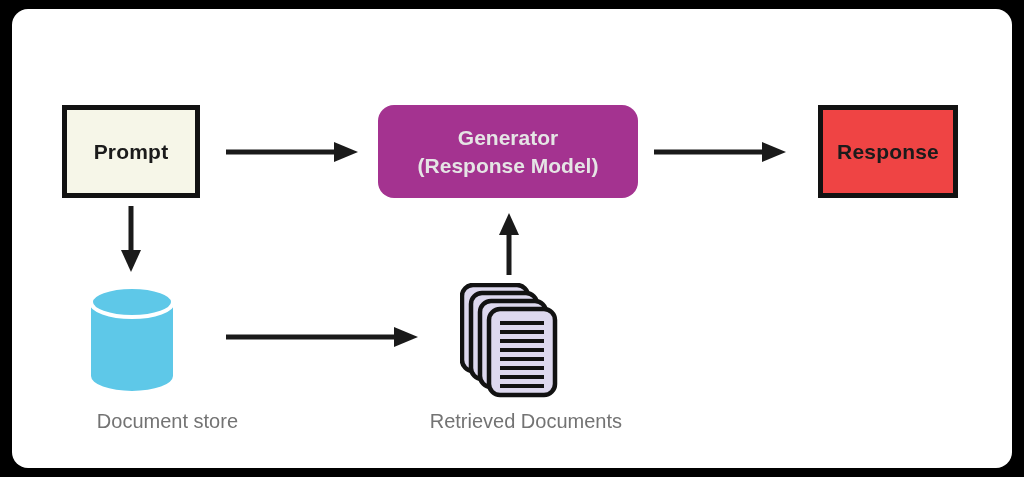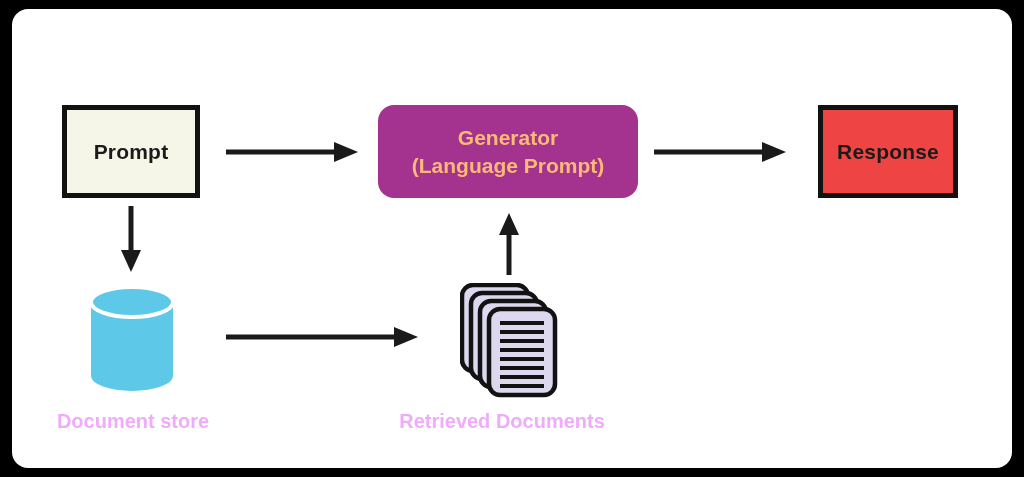--- a/index.html
+++ b/index.html
@@ -22,30 +22,30 @@
   .node-rect{
     border:5px solid #121212;
     font-size:21px;font-weight:bold;color:#1b1b1b;
     letter-spacing:0.2px;
   }
   .node-prompt{left:62px;top:105px;width:138px;height:93px;background:#f6f6e8;}
   .node-response{left:818px;top:105px;width:140px;height:93px;background:#ef4444;}
   .node-generator{
     left:378px;top:105px;width:260px;height:93px;
     background:#a43390;border-radius:16px;
-    color:#fdba74;font-size:21px;font-weight:bold;
+    color:#e5e5e5;font-size:21px;font-weight:bold;
     flex-direction:column;line-height:1.3;
   }
 
   .arrow{position:absolute;}
   .icon{position:absolute;}
 
   .diagram-label{
-    position:absolute;text-align:center;
-    font-size:20px;font-weight:bold;color:#f0abfc;
+    position:absolute;text-align:right;
+    font-size:20px;font-weight:normal;color:#737373;
   }
   .label-store{left:28px;top:410px;width:210px;}
   .label-retrieved{left:382px;top:410px;width:240px;}
 </style>
 </head>
 <body>
 
 <div class="canvas"></div>
 
 <div class="stage">
@@ -54,21 +54,21 @@
     <span>Prompt</span>
   </div>
 
   <svg class="arrow" style="left:224px;top:140px;" width="140" height="24">
     <line x1="2" y1="12" x2="112" y2="12" stroke="#1a1a1a" stroke-width="5"></line>
     <polygon points="110,2 134,12 110,22" fill="#1a1a1a"></polygon>
   </svg>
 
   <div class="node node-generator">
     <div>Generator</div>
-    <div>(Language Prompt)</div>
+    <div>(Response Model)</div>
   </div>
 
   <svg class="arrow" style="left:652px;top:140px;" width="140" height="24">
     <line x1="2" y1="12" x2="112" y2="12" stroke="#1a1a1a" stroke-width="5"></line>
     <polygon points="110,2 134,12 110,22" fill="#1a1a1a"></polygon>
   </svg>
 
   <div class="node node-rect node-response">
     <span>Response</span>
   </div>

